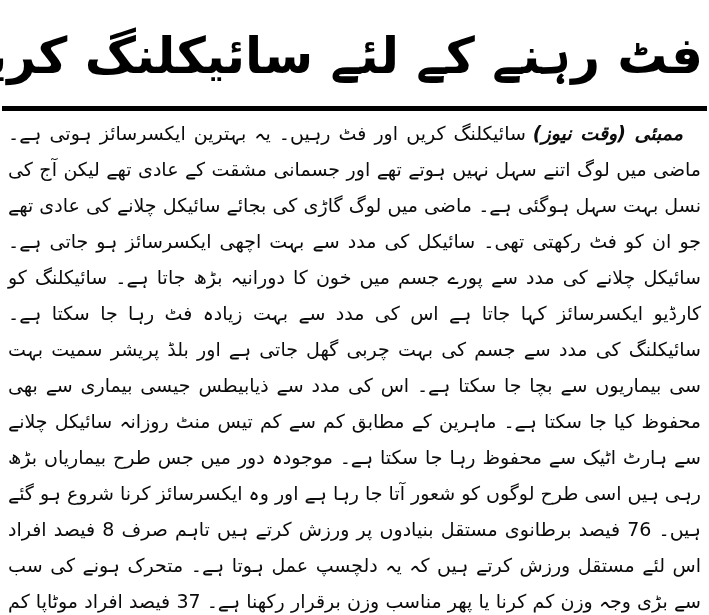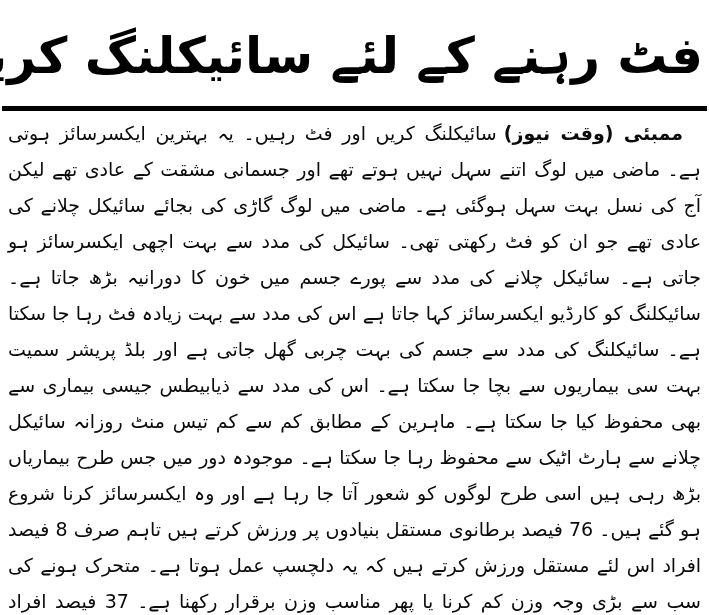--- a/index.html
+++ b/index.html
@@ -40,20 +40,21 @@
     font-size: 19px;
     line-height: 36px;
     color: #0b0b0b;
     text-align: justify;
     text-indent: 18px;
     direction: rtl;
   }
   .dateline {
     font-weight: 700;
     margin-left: 7px;
+    font-style: italic;
   }
 </style>
 </head>
 <body>
 
 <div class="page">
 
   <h1 class="headline">فٹ رہنے کے لئے سائیکلنگ کریں</h1>
 
   <div class="rule"></div>

